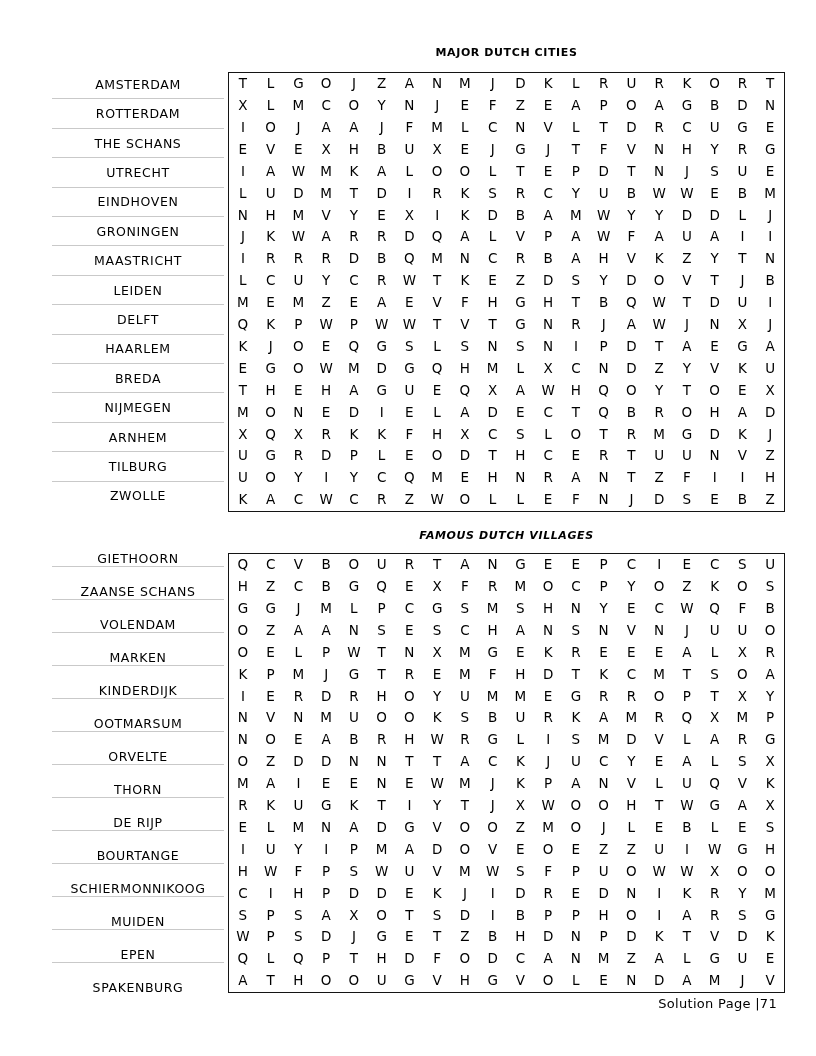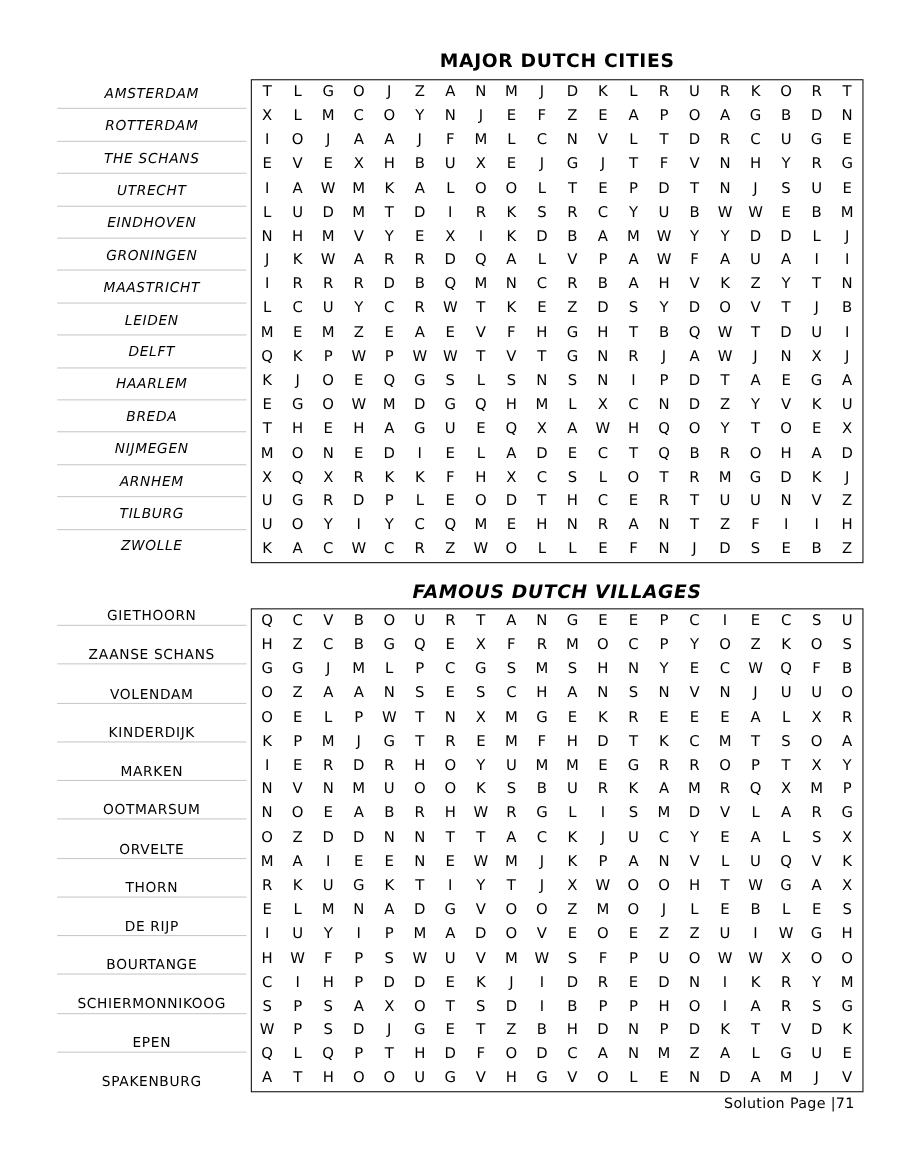--- a/index.html
+++ b/index.html
@@ -8,35 +8,35 @@
     background: #ffffff;
     font-family: "DejaVu Sans", sans-serif;
     color: #000;
     position: relative;
     overflow: hidden;
   }
   .puzzle-title {
     position: absolute;
     left: 228px; width: 557px;
     text-align: center;
-    font-size: 17px;
+    font-size: 11px;
     font-weight: bold;
     letter-spacing: 0.6px;
     white-space: nowrap;
   }
   #title-1 { top: 46px; }
   #title-2 { top: 529px; font-style: italic; }
 
   .word-list {
     position: absolute;
     left: 52px; width: 172px; height: 440px;
     display: flex;
     flex-direction: column;
   }
-  #word-list-1 { top: 70px; font-style: italic; }
+  #word-list-1 { top: 70px; }
   #word-list-2 { top: 551px; gap: 17px; }
   .word-item {
     flex: 1;
     display: flex;
     align-items: center;
     justify-content: center;
     font-size: 12.5px;
     letter-spacing: 0.6px;
     border-bottom: 1px solid #c9c9c9;
     white-space: nowrap;
@@ -540,44 +540,47 @@
     <div class="word-item">
       <span>GIETHOORN</span>
     </div>
     <div class="word-item">
       <span>ZAANSE SCHANS</span>
     </div>
     <div class="word-item">
       <span>VOLENDAM</span>
     </div>
     <div class="word-item">
+      <span>MARKEN</span>
+    </div>
+    <div class="word-item">
       <span>KINDERDIJK</span>
     </div>
     <div class="word-item">
-      <span>MARKEN</span>
-    </div>
-    <div class="word-item">
       <span>OOTMARSUM</span>
     </div>
     <div class="word-item">
       <span>ORVELTE</span>
     </div>
     <div class="word-item">
       <span>THORN</span>
     </div>
     <div class="word-item">
       <span>DE RIJP</span>
     </div>
     <div class="word-item">
       <span>BOURTANGE</span>
     </div>
     <div class="word-item">
       <span>SCHIERMONNIKOOG</span>
     </div>
     <div class="word-item">
+      <span>MUIDEN</span>
+    </div>
+    <div class="word-item">
       <span>EPEN</span>
     </div>
     <div class="word-item">
       <span>SPAKENBURG</span>
     </div>
   </div>
 
 <div class="letter-grid" id="letter-grid-2">
     <div class="cell">Q</div>
     <div class="cell">C</div>

